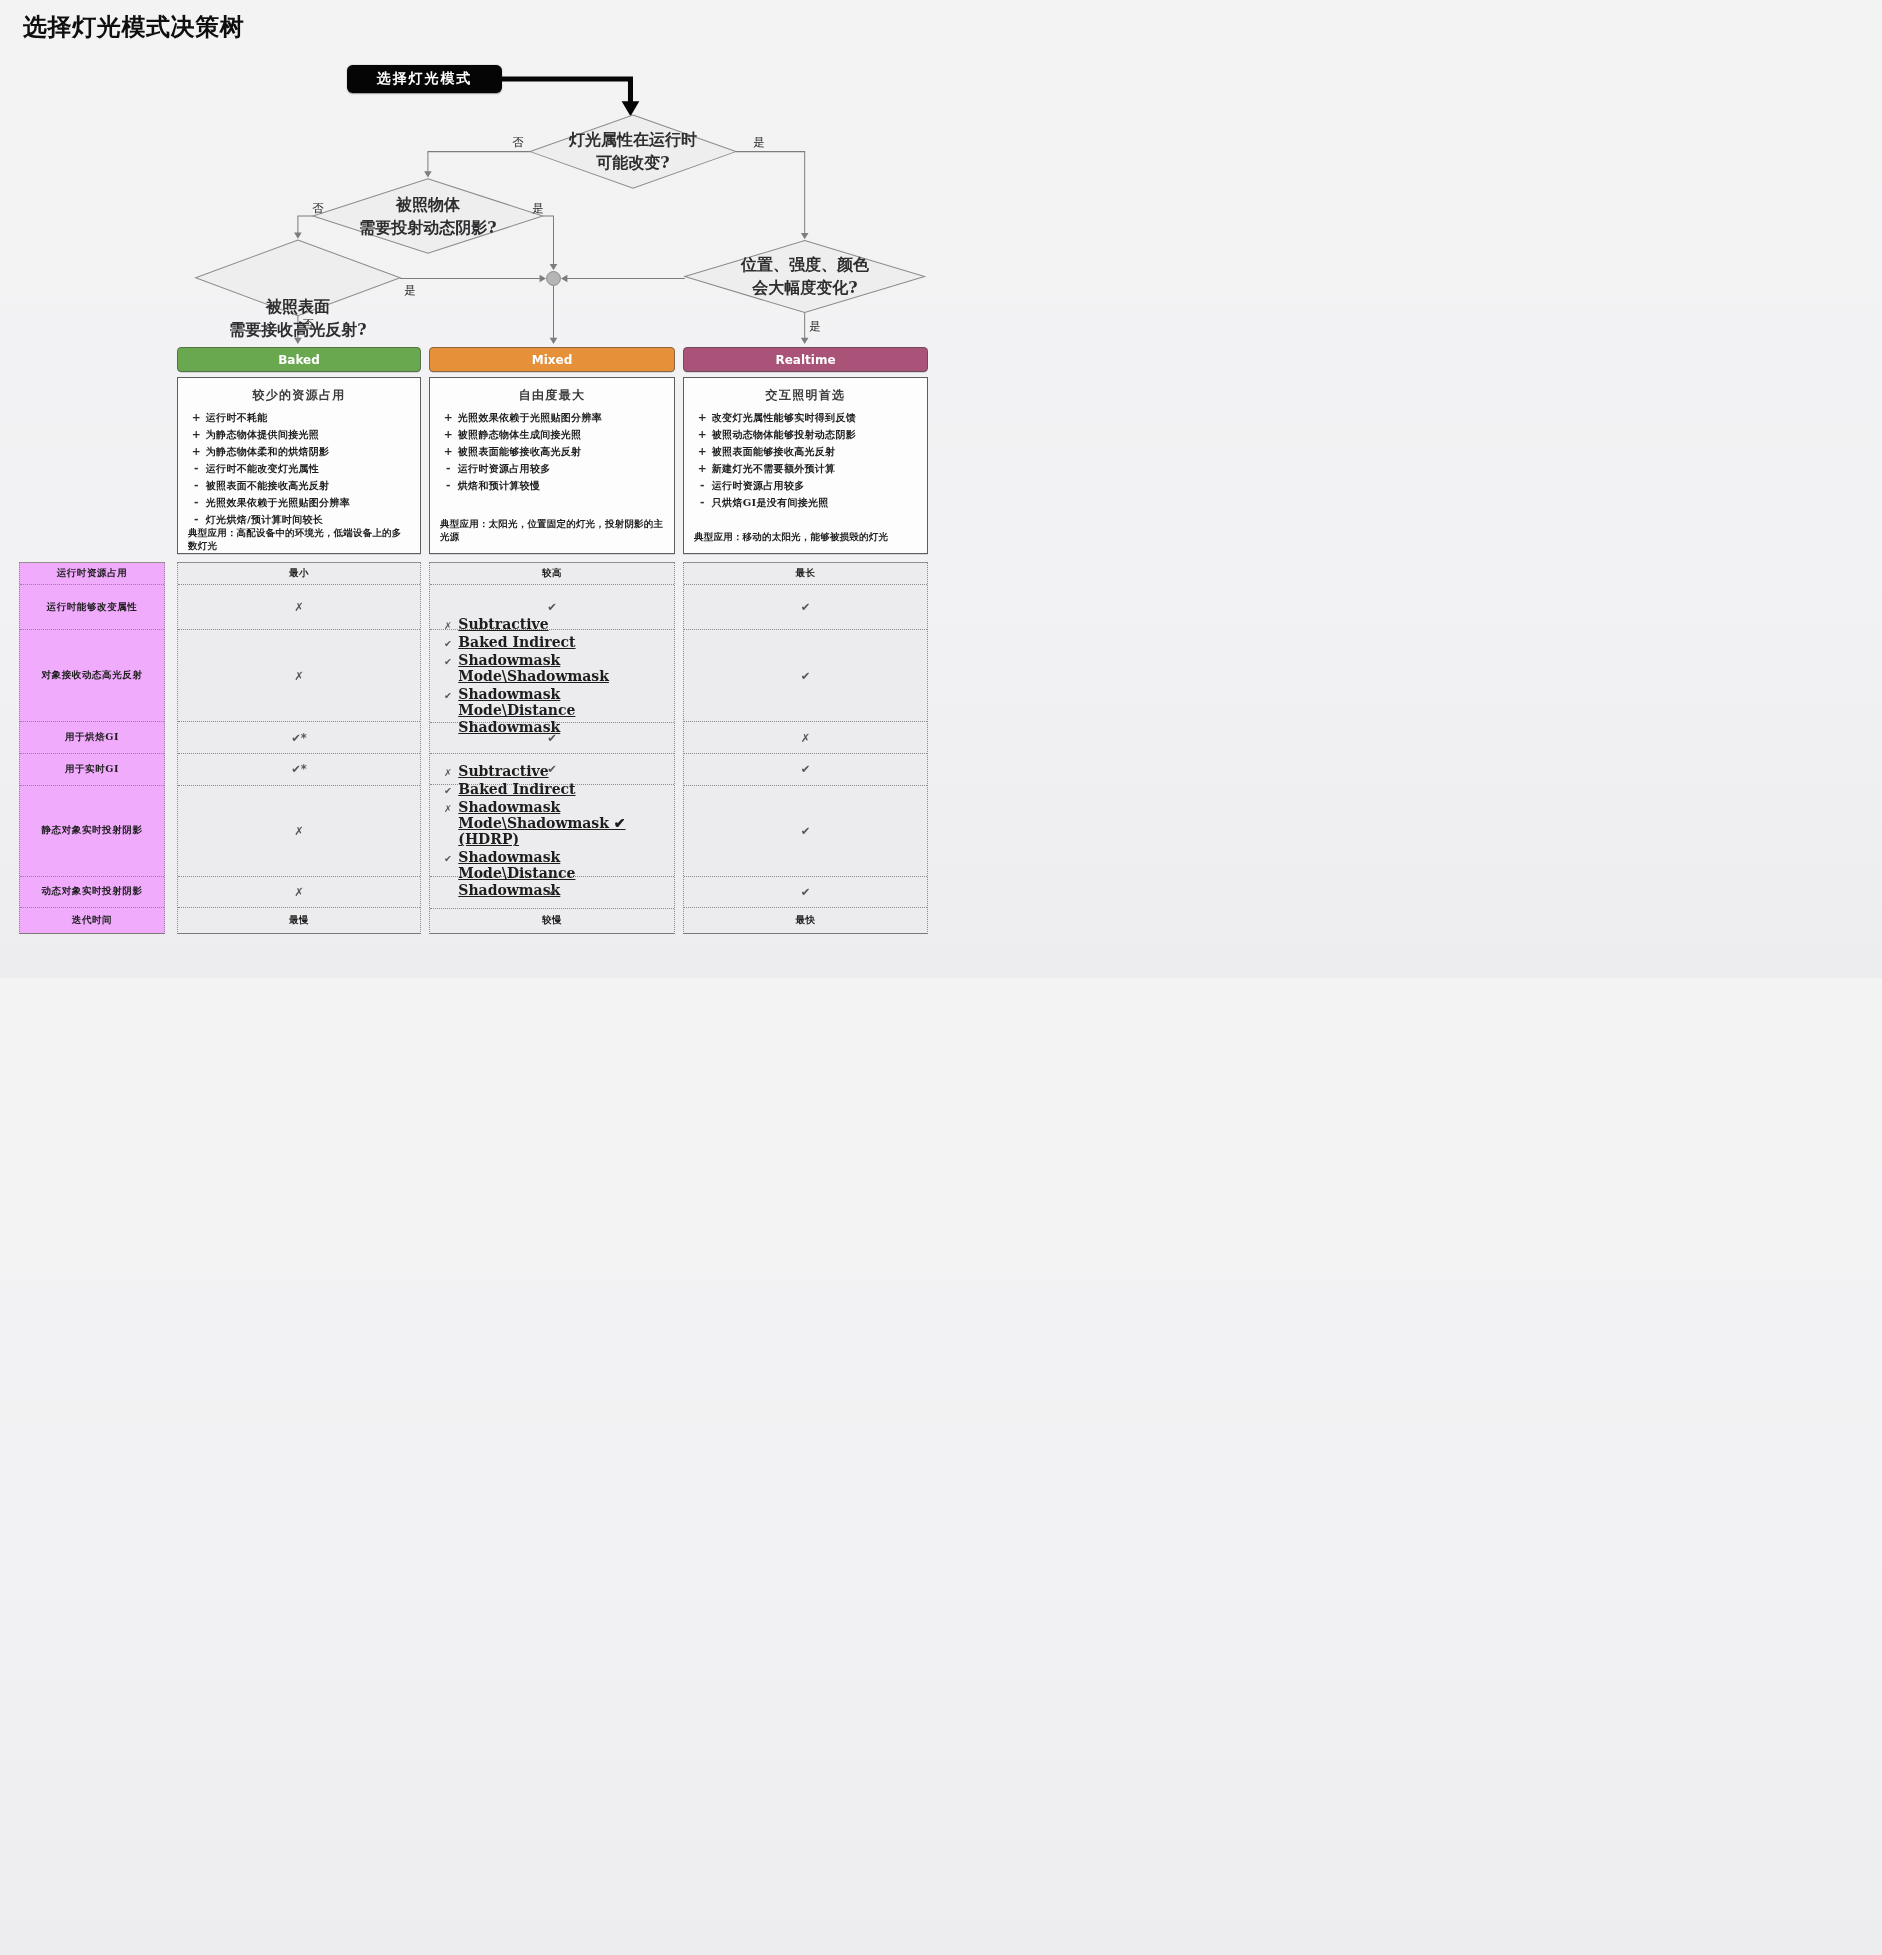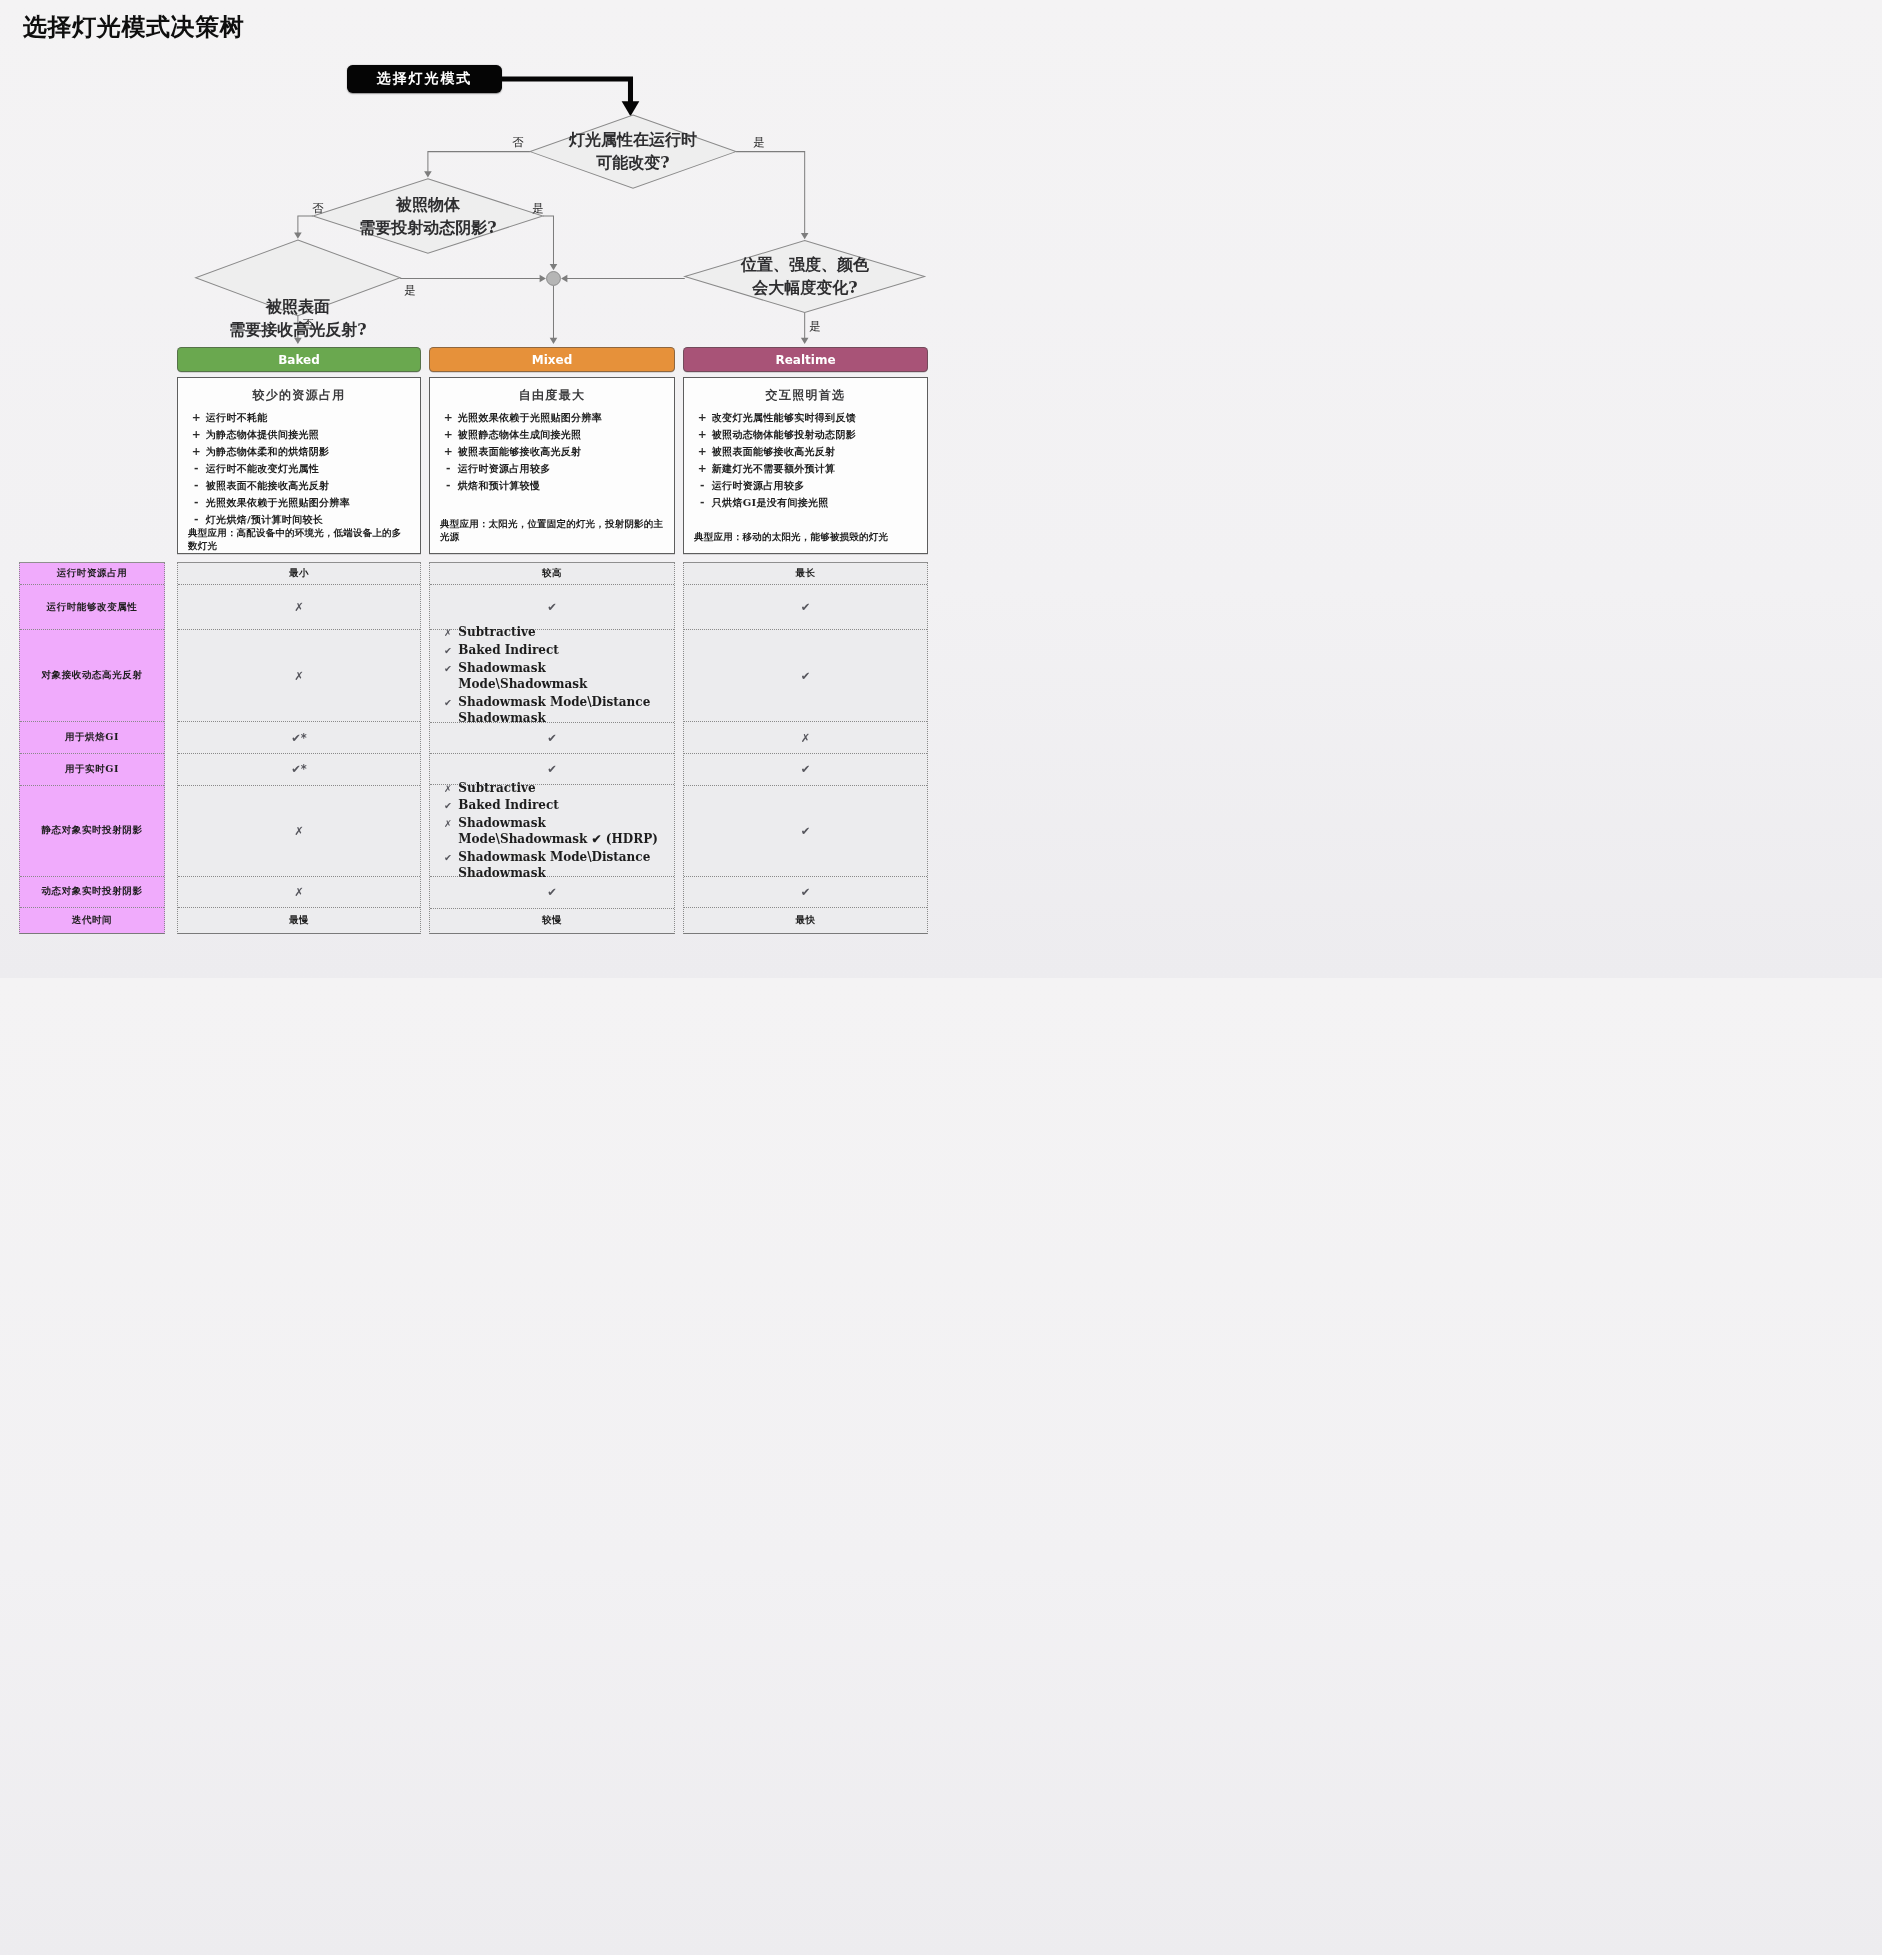--- a/index.html
+++ b/index.html
@@ -98,21 +98,21 @@
   .trow:nth-child(7){height:32px;}
   .trow:nth-child(8){height:25px;}
   .cell-text{font-size:9.5px;font-weight:bold;color:#1d1d1d;letter-spacing:0.6px;}
   .cell-mark{font-size:11.4px;font-weight:bold;color:#55555c;font-family:"DejaVu Sans", sans-serif;}
   .mcell{
     width:100%;display:flex;flex-direction:column;gap:1.3px;
     align-items:flex-start;padding-left:14px;box-sizing:border-box;text-align:left;
   }
   .mline{display:flex;align-items:baseline;gap:6.3px;}
   .mmark{font-size:9.5px;font-weight:bold;color:#55555c;font-family:"DejaVu Sans", sans-serif;}
-  .mtext{font-size:12px;font-weight:bold;color:#1d1d1d;line-height:16.4px;}
+  .mtext{font-size:14px;font-weight:bold;color:#1d1d1d;line-height:16.4px;text-decoration:underline;}
 </style>
 </head>
 <body>
 
 <div id="canvas">
 
   <svg id="flow-svg" class="abs" width="941" height="562" viewBox="0 0 1491 890">
 
     <path d="M795 125 H999 V162" stroke="#050505" stroke-width="8" fill="none"></path>
     <polygon points="985,160 1013,160 999,184" fill="#050505"></polygon>

